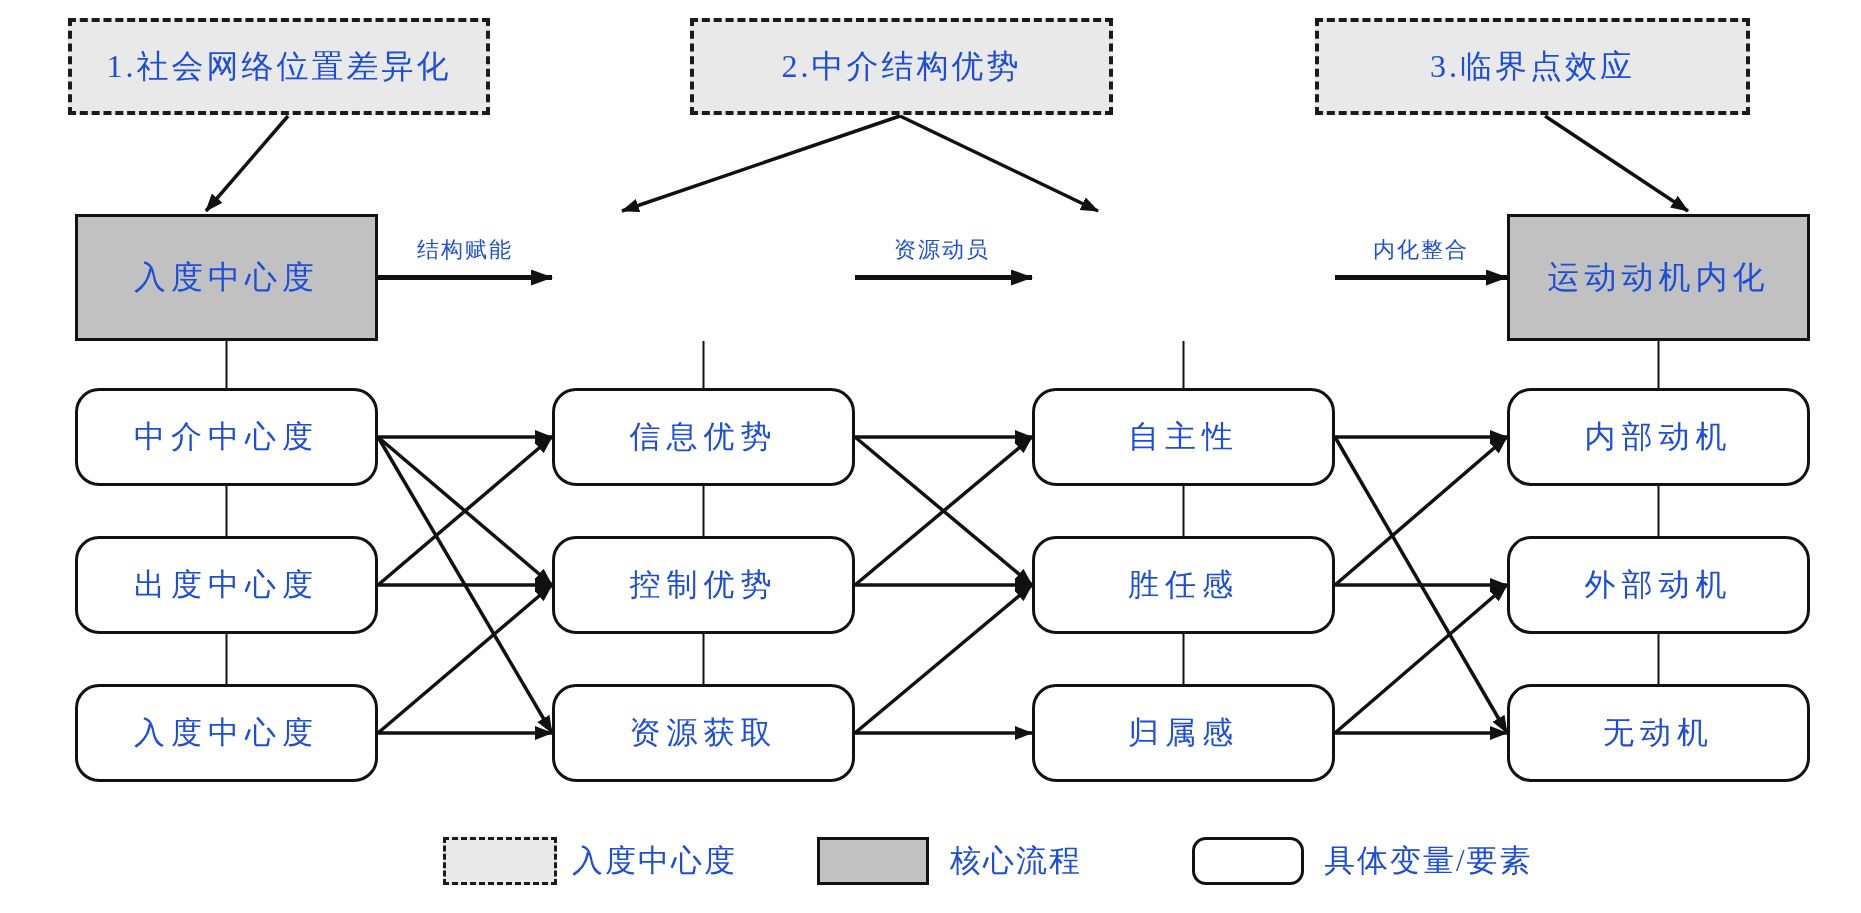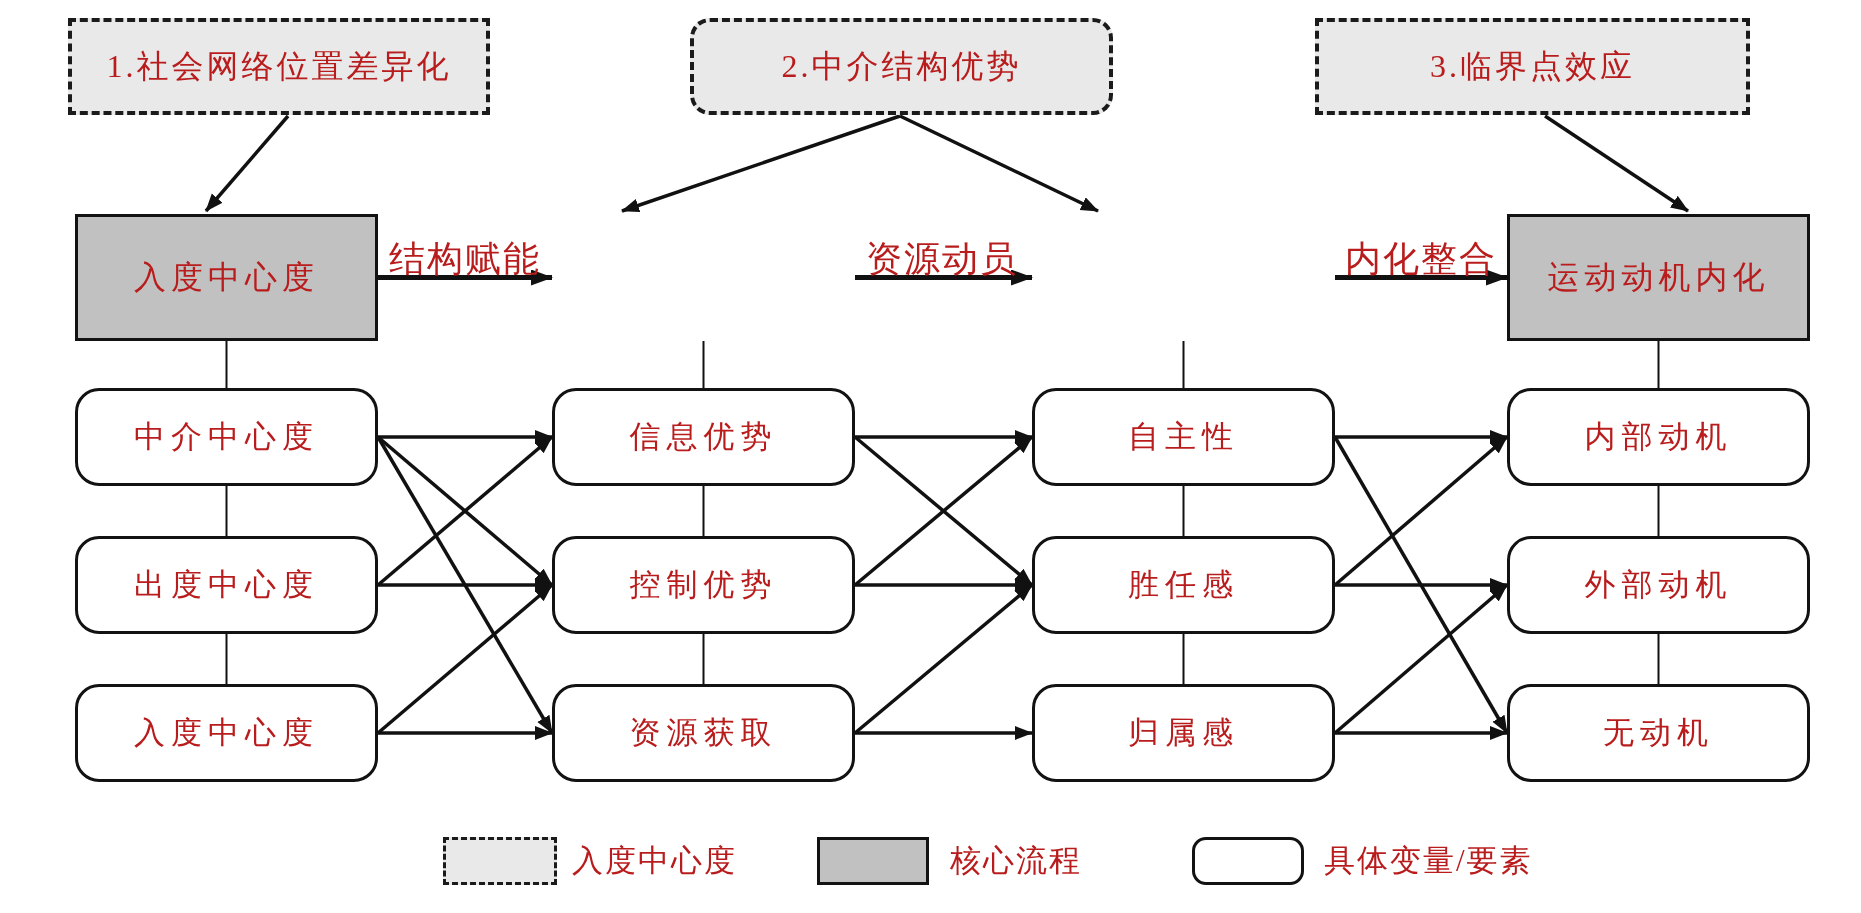--- a/index.html
+++ b/index.html
@@ -1,35 +1,35 @@
 <!DOCTYPE html>
 <html><head>
 <meta charset="utf-8">
 <style>
   html,body{margin:0;padding:0;background:#ffffff;}
   .canvas{
     position:relative;width:1861px;height:913px;background:#ffffff;
-    font-family:"Liberation Serif","DejaVu Serif",serif;color:#b91c1c;overflow:hidden;
+    font-family:"Liberation Serif","DejaVu Serif",serif;color:#1d4ed8;overflow:hidden;
   }
   #edge-layer{position:absolute;left:0;top:0;width:1861px;height:913px;}
   .node{
     position:absolute;display:flex;align-items:center;justify-content:center;
     box-sizing:border-box;text-align:center;white-space:nowrap;
   }
   .prop{
     background:#e9e9e9;border:4px dashed #1b1b1b;font-size:32px;letter-spacing:3px;
   }
   .proc{
     background:#c1c1c1;border:3px solid #121212;font-size:32px;letter-spacing:5px;
   }
   .varbox{
     background:#ffffff;border:3px solid #121212;border-radius:24px;font-size:31px;letter-spacing:6px;
   }
   .flowlabel{
-    position:absolute;transform:translateX(-50%);font-size:36px;letter-spacing:2px;
+    position:absolute;transform:translateX(-50%);font-size:22px;letter-spacing:2px;
   }
   .legend-row{position:absolute;left:0;top:0;width:100%;height:100%;}
   .legend-swatch{position:absolute;box-sizing:border-box;}
   .sw-dashed{background:#e9e9e9;border:3.5px dashed #1b1b1b;}
   .sw-proc{background:#c1c1c1;border:3px solid #121212;}
   .sw-var{background:#ffffff;border:3px solid #121212;border-radius:14px;}
   .legend-label{
     position:absolute;font-size:31px;letter-spacing:2px;display:flex;align-items:center;
   }
 </style>
@@ -83,21 +83,21 @@
       <line x1="1335" y1="437" x2="1507" y2="733" stroke="#111111" stroke-width="3.5" marker-end="url(#ah)"></line>
       <line x1="1335" y1="585" x2="1507" y2="437" stroke="#111111" stroke-width="3.5" marker-end="url(#ah)"></line>
       <line x1="1335" y1="585" x2="1507" y2="585" stroke="#111111" stroke-width="3.5" marker-end="url(#ah)"></line>
       <line x1="1335" y1="733" x2="1507" y2="585" stroke="#111111" stroke-width="3.5" marker-end="url(#ah)"></line>
       <line x1="1335" y1="733" x2="1507" y2="733" stroke="#111111" stroke-width="3.5" marker-end="url(#ah)"></line>
     </svg>
 
   <div class="node prop" style="left:68px;top:18px;width:422px;height:97px;">
     <span>1.社会网络位置差异化</span>
   </div>
-  <div class="node prop" style="left:690px;top:18px;width:423px;height:97px;border-radius:20px;">
+  <div class="node prop" style="left:690px;top:18px;width:423px;height:97px;">
     <span>2.中介结构优势</span>
   </div>
   <div class="node prop" style="left:1315px;top:18px;width:435px;height:97px;">
     <span>3.临界点效应</span>
   </div>
 
   <div class="node proc" style="left:75px;top:214px;width:303px;height:127px;">
     <span>入度中心度</span>
   </div>
   <div class="node proc" style="left:1507px;top:214px;width:303px;height:127px;">

